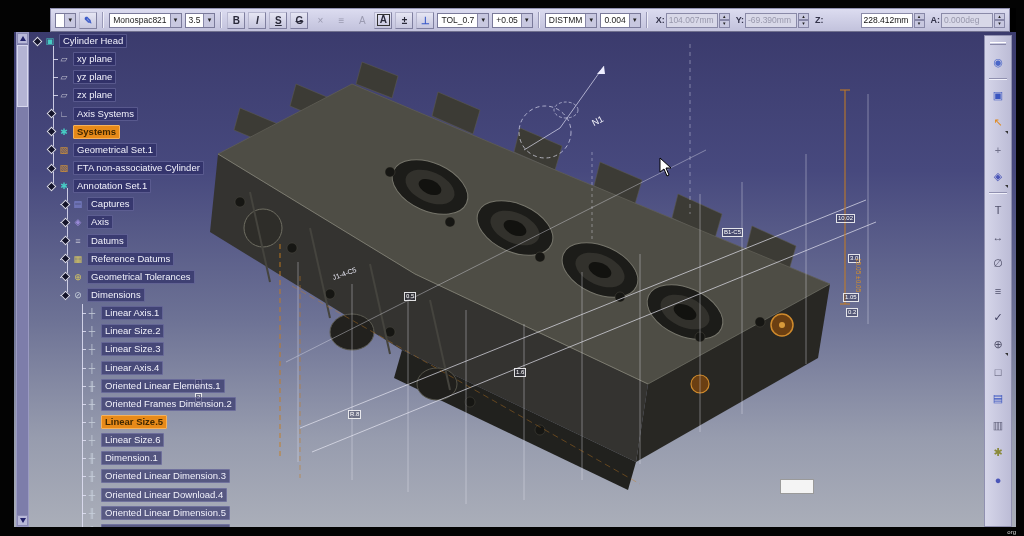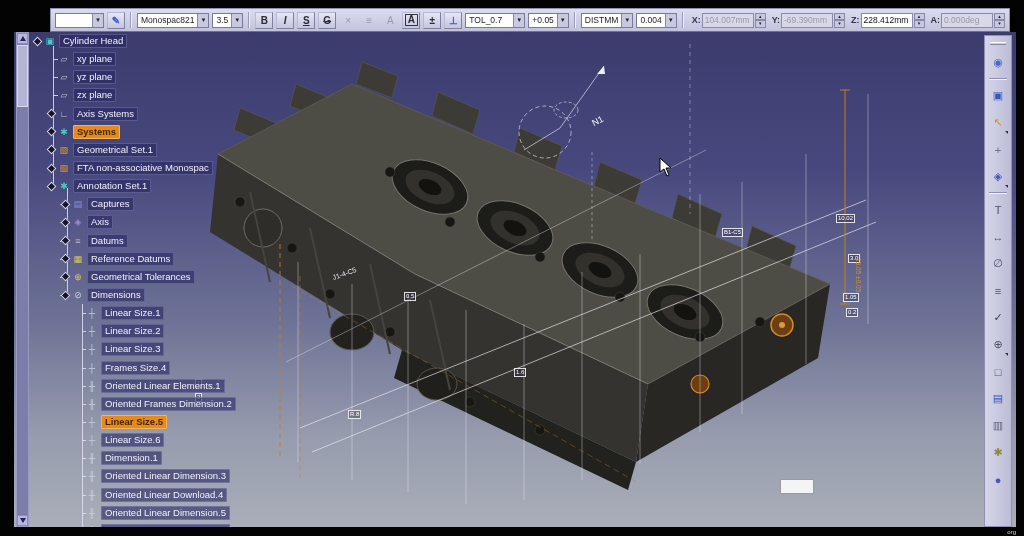--- a/index.html
+++ b/index.html
@@ -23,21 +23,21 @@
     display:flex; align-items:center; justify-content:center; font-size:10px; font-weight:bold; color:#2a2a3a; }
   .tbtn.gray { color:#9a9ab0; font-weight:normal; border-color:transparent; background:transparent; }
   .tbtn.blue { color:#3858c8; }
   .tbtn .u { text-decoration:underline; }
   .tbtn .st { text-decoration:line-through; }
   .tbtn.framed span { border:1px solid #333; padding:0 2px; line-height:10px; }
   .cfield { display:flex; align-items:center; gap:1px; }
   .clabel { font-size:9px; color:#33334a; font-weight:bold; margin-left:3px; }
   .cbox { width:52px; height:15px; border:1px solid #8a8aa8; background:#d8d8e8; color:#9898ac;
     font-size:8.5px; display:flex; align-items:center; padding:0 2px; overflow:hidden; white-space:nowrap; }
-  .cbox.active { background:#fff; color:#111; }
+  .cbox.active { background:#fff; color:#111;margin-left:36px; }
   .spin { width:11px; height:15px; display:flex; flex-direction:column; }
   .spin span { flex:1; background:#c8c8e0; border:1px solid #8888a8; font-size:5px; line-height:5px;
     display:flex; align-items:center; justify-content:center; color:#222; }
 
   
   #main { position:absolute; left:14px; top:32px; right:8px; bottom:9px;
     background:linear-gradient(180deg,#3b3b6d 0%,#47497e 28%,#6d7295 58%,#979cae 82%,#aaaeb9 100%);
     overflow:hidden; }
   #modelsvg { position:absolute; left:0; top:0; width:100%; height:100%; }
 
@@ -393,21 +393,21 @@
         <span class="tlabel hl">Systems</span>
       </div>
       <div class="trow lvl1">
         <span class="exp"></span>
         <span class="ticon c-orange">▧</span>
         <span class="tlabel">Geometrical Set.1</span>
       </div>
       <div class="trow lvl1">
         <span class="exp"></span>
         <span class="ticon c-orange">▧</span>
-        <span class="tlabel">FTA non-associative Monospac</span>
+        <span class="tlabel">FTA non-associative Cylinder</span>
       </div>
       <div class="trow lvl1">
         <span class="exp"></span>
         <span class="ticon c-teal">✱</span>
         <span class="tlabel">Annotation Set.1</span>
       </div>
       <div class="trow lvl2">
         <span class="exp"></span>
         <span class="ticon c-blue">▤</span>
         <span class="tlabel">Captures</span>
@@ -432,33 +432,33 @@
         <span class="ticon c-yellow">⊕</span>
         <span class="tlabel">Geometrical Tolerances</span>
       </div>
       <div class="trow lvl2">
         <span class="exp"></span>
         <span class="ticon c-dim">⊘</span>
         <span class="tlabel">Dimensions</span>
       </div>
       <div class="trow lvl3">
         <span class="ticon c-dim">┼</span>
-        <span class="tlabel">Linear Size.1</span>
+        <span class="tlabel">Linear Axis.1</span>
       </div>
       <div class="trow lvl3">
         <span class="ticon c-dim">┼</span>
         <span class="tlabel">Linear Size.2</span>
       </div>
       <div class="trow lvl3">
         <span class="ticon c-dim">┼</span>
         <span class="tlabel">Linear Size.3</span>
       </div>
       <div class="trow lvl3">
         <span class="ticon c-dim">┼</span>
-        <span class="tlabel">Frames Size.4</span>
+        <span class="tlabel">Linear Axis.4</span>
       </div>
       <div class="trow lvl3">
         <span class="ticon c-dim">╫</span>
         <span class="tlabel">Oriented Linear Elements.1</span>
       </div>
       <div class="trow lvl3">
         <span class="ticon c-dim">╫</span>
         <span class="tlabel">Oriented Frames Dimension.2</span>
       </div>
       <div class="trow lvl3">

